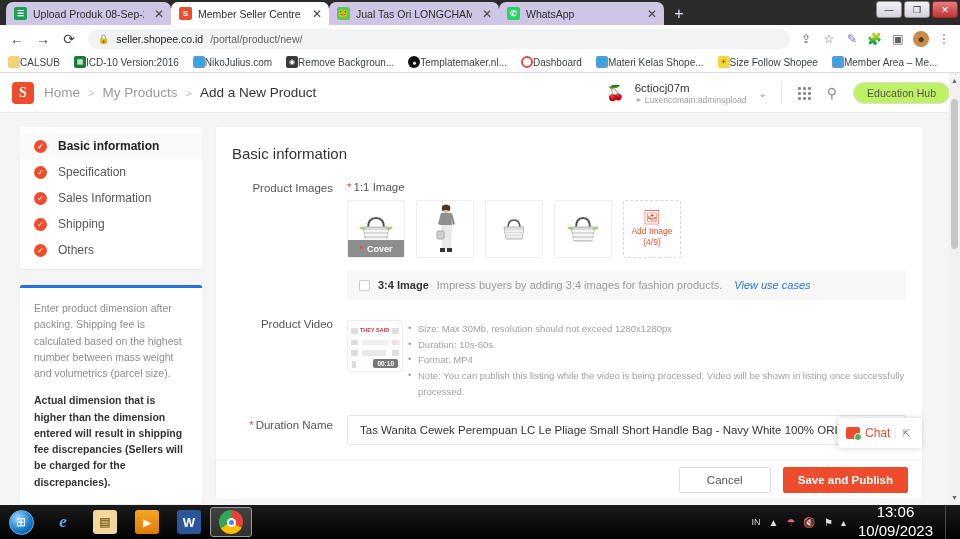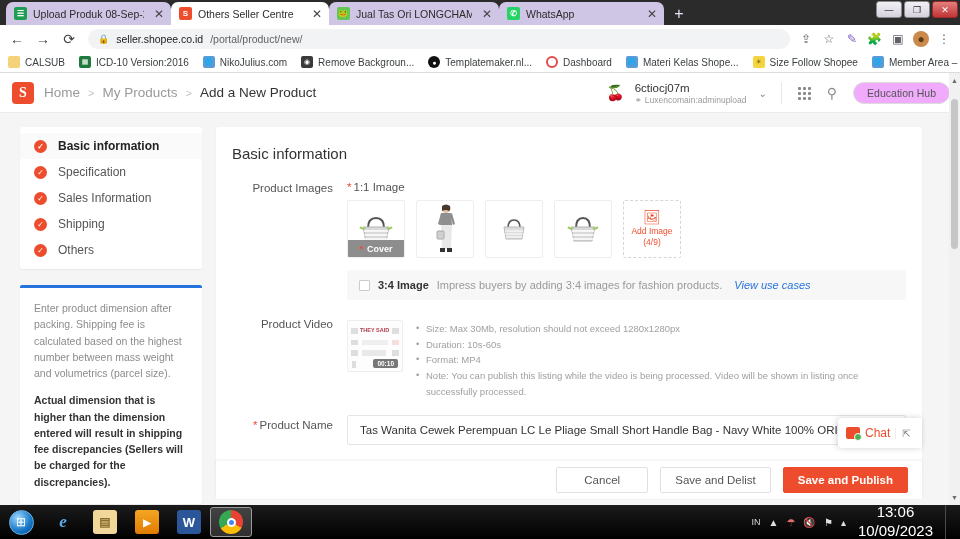--- a/index.html
+++ b/index.html
@@ -54,21 +54,21 @@
   .omnibox .lock { font-size: 9px; color: #5f6368; }
   .url-dim { color: #5f6368; }
   .tb-icons { display: flex; align-items: center; gap: 7px; padding-right: 2px; }
   .tb-ic { width: 16px; height: 16px; display: flex; align-items: center; justify-content: center;
            font-size: 12px; color: #5f6368; }
 
   
   .bookmarks { position: absolute; left: 0; top: 52px; width: 960px; height: 21px;
                background: #ffffff; border-bottom: 1px solid #dadce0;
                display: flex; align-items: center; padding-left: 8px; gap: 14px; overflow: hidden;}
-  .bm { display: flex; align-items: center; gap: 5px; font-size: 10px; color: #3c4043; white-space: nowrap;}
+  .bm { display: flex; align-items: center; font-size: 10px; color: #3c4043; white-space: nowrap;}
   .bm .bmico { width: 12px; height: 12px; border-radius: 2px; flex: 0 0 12px;
                display:flex; align-items:center; justify-content:center; font-size:7px; color:#fff;}
 
   
   .page { position: absolute; left: 0; top: 73px; width: 960px; height: 432px; background: #f5f5f5; overflow: hidden;}
 
   .site-header { position: relative; height: 40px; background: #fff; border-bottom: 1px solid #ececec;
                  display: flex; align-items: center; padding: 0 12px; }
   .shopee-logo { width: 22px; height: 22px; background: #ee4d2d; border-radius: 4px;
                  color: #fff; font-size: 14px; font-weight: bold; display: flex;
@@ -85,21 +85,21 @@
   .acct-txt { line-height: 1.25; }
   .acct-name { font-size: 11.5px; color: #333; }
   .acct-sub { font-size: 8.5px; color: #9b9b9b; display:flex; align-items:center; gap:3px;}
   .chev { color: #888; font-size: 10px; padding: 0 14px 0 12px; }
   .hdr-div { width: 1px; height: 22px; background: #e8e8e8; }
   .grid-ic { display: grid; grid-template-columns: repeat(3, 3px); grid-template-rows: repeat(3, 3px);
              gap: 2px; margin: 0 16px; }
   .grid-ic i { width: 3px; height: 3px; background: #8a8a8a; border-radius: 1px; display: block; }
   .bell { font-size: 14px; color: #8a8a8a; margin-right: 16px; }
   .edu-btn { border: 1px solid #dcdcdc; border-radius: 13px; padding: 4px 13px;
-             font-size: 10.5px; color: #555; background: #f0abfc; }
+             font-size: 10.5px; color: #555; background: #bef264; }
 
   .body-area { position: relative; height: 392px; }
 
   
   .sidebar { position: absolute; left: 20px; top: 14px; width: 182px; }
   .nav-card { background: #fff; border-radius: 3px; padding: 6px 0; box-shadow: 0 1px 2px rgba(0,0,0,.06); }
   .nav-item { display: flex; align-items: center; gap: 11px; padding: 6px 14px; font-size: 12px; color: #555; }
   .nav-item.active { background: #fafafa; color: #222; font-weight: bold; }
   .nav-check { width: 13px; height: 13px; border-radius: 50%; background: #ee4d2d; color: #fff;
                font-size: 8px; display: flex; align-items: center; justify-content: center; flex: 0 0 13px; }
@@ -136,21 +136,21 @@
             color: #ee4d2d; font-size: 8.5px; line-height: 1.3; text-align: center; background: #fff;}
   .addimg .aic { font-size: 14px; line-height: 1; margin-bottom: 2px; }
 
   .banner34 { margin-top: 12px; background: #f7f7f7; border-radius: 2px; padding: 9px 12px;
               display: flex; align-items: center; gap: 8px; font-size: 11px; }
   .cbox { width: 11px; height: 11px; border: 1px solid #ccc; background: #fff; border-radius: 1px; }
   .b34-title { color: #333; font-weight: bold; }
   .b34-desc { color: #9a9a9a; }
   .b34-link { color: #2673dd; margin-left: 4px; font-style: italic; }
 
-  .videoblock { display: flex; gap: 12px; margin-top: 6px; }
+  .videoblock { display: flex; gap: 4px; margin-top: 6px; }
   .vthumb { width: 56px; height: 52px; border: 1px solid #eee; border-radius: 2px; position: relative;
             background: #fdfdfd; overflow: hidden; flex: 0 0 56px; }
   .vt-line { position: absolute; background: #dedede; }
   .vt-words { position:absolute; left: 12px; top: 6px; font-size: 5.5px; color: #b03a4a; font-weight: bold;}
   .vt-time { position: absolute; right: 4px; bottom: 3px; background: #777; color: #fff;
              font-size: 6.5px; padding: 1px 4px; border-radius: 2px; font-weight: bold;}
   .vnotes { list-style: none; font-size: 9.5px; color: #a0a0a0; line-height: 1.65; padding-top: 1px;}
   .vnotes li { position: relative; padding-left: 11px; }
   .vnotes li:before { content: "•"; position: absolute; left: 1px; top: -1px; }
 
@@ -215,21 +215,21 @@
 <div id="window">
 
   <div class="tabstrip">
     <div class="tab" style="width:165px">
       <span class="favicon fav-sheets">☰</span>
       <span class="tlabel">Upload Produk 08-Sep-2023.xlsx</span>
       <span class="tclose">✕</span>
     </div>
     <div class="tab active" style="width:158px">
       <span class="favicon fav-shopee">S</span>
-      <span class="tlabel">Others Seller Centre</span>
+      <span class="tlabel">Member Seller Centre</span>
       <span class="tclose">✕</span>
     </div>
     <div class="tab" style="width:170px">
       <span class="favicon fav-green">🐸</span>
       <span class="tlabel">Jual Tas Ori LONGCHAM Le Pliag</span>
       <span class="tclose">✕</span>
     </div>
     <div class="tab" style="width:165px">
       <span class="favicon fav-wa">✆</span>
       <span class="tlabel">WhatsApp</span>
@@ -473,21 +473,21 @@
                 <li>Duration: 10s-60s</li>
                 <li>Format: MP4</li>
                 <li>Note: You can publish this listing while the video is being processed. Video will be shown in listing once successfully processed.</li>
               </ul>
             </div>
           </div>
         </div>
 
         <div class="row" style="margin-top:16px">
           <div class="row-label">
-            <span class="req">*</span><span>Product Name</span>
+            <span class="req">*</span><span>Duration Name</span>
           </div>
           <div class="row-body">
             <div class="input" placeholder="Product Name">Tas Wanita Cewek Perempuan LC Le Pliage Small Short Handle Bag - Navy White 100% ORIGINAL</div>
           </div>
         </div>
 
         <div class="row" style="margin-top:16px">
           <div class="row-label">
             <span class="req">*</span><span>Category</span>
           </div>
@@ -499,21 +499,20 @@
       </div>
 
       <div class="chat">
         <span class="chat-ic"></span>
         <span class="chat-lbl">Chat</span>
         <span class="chat-exp">⇱</span>
       </div>
 
       <div class="footer-bar">
         <div class="btn">Cancel</div>
-        <div class="btn">Save and Delist</div>
         <div class="btn primary">Save and Publish</div>
       </div>
     </div>
 
     <div class="pscroll">
       <div class="arrow up">▲</div>
       <div class="thumbbar"></div>
       <div class="arrow down">▼</div>
     </div>
   </div>

